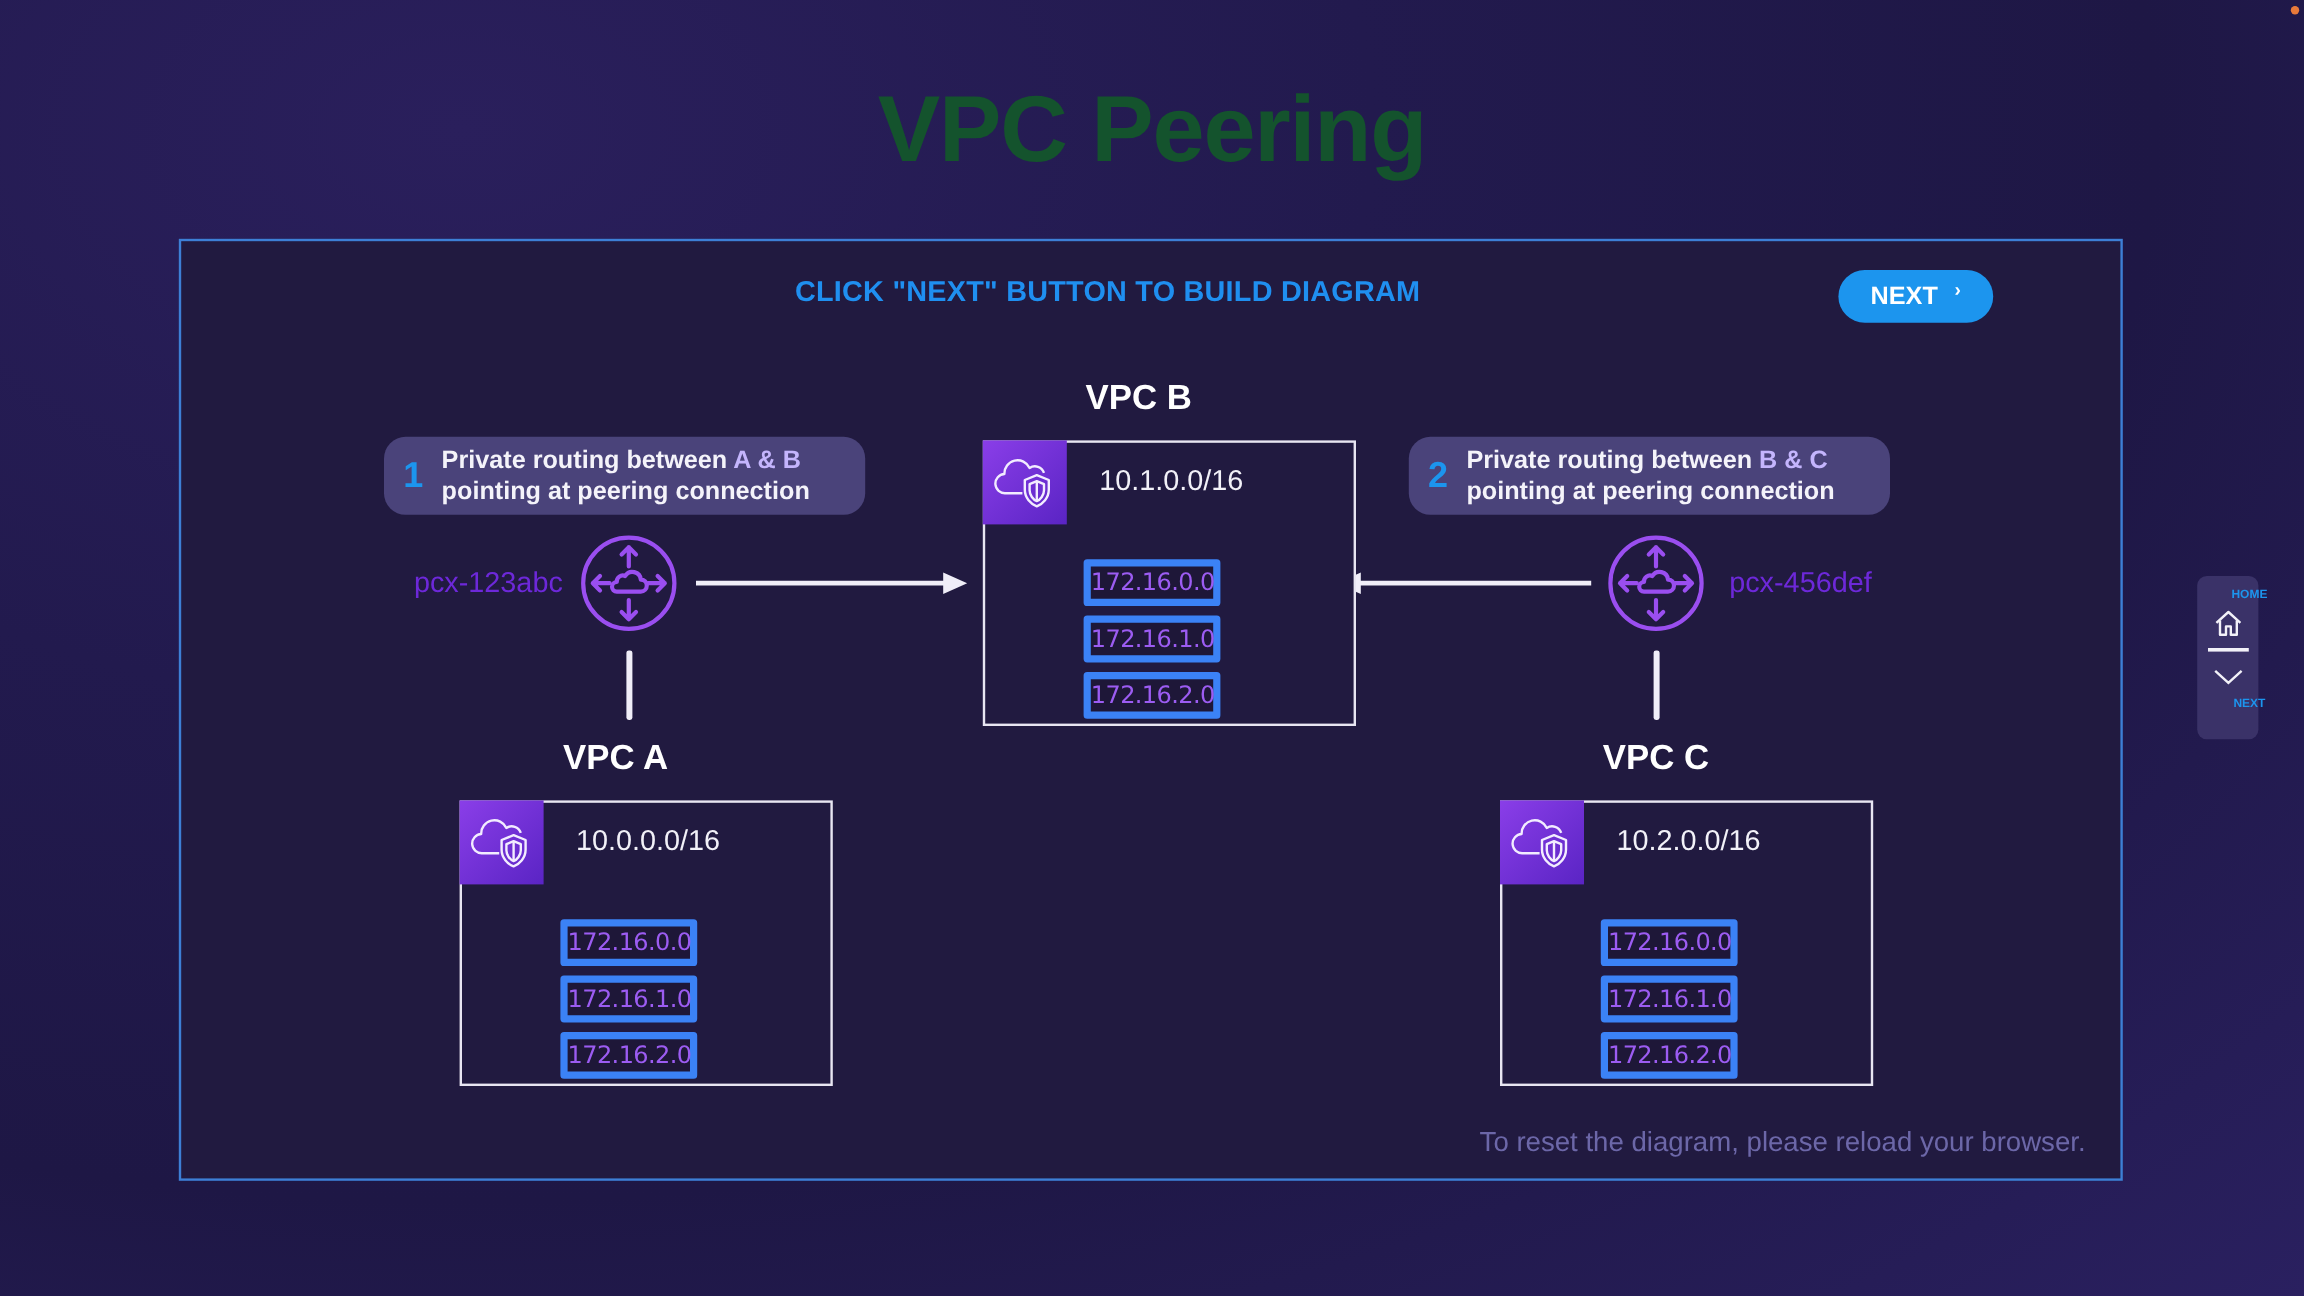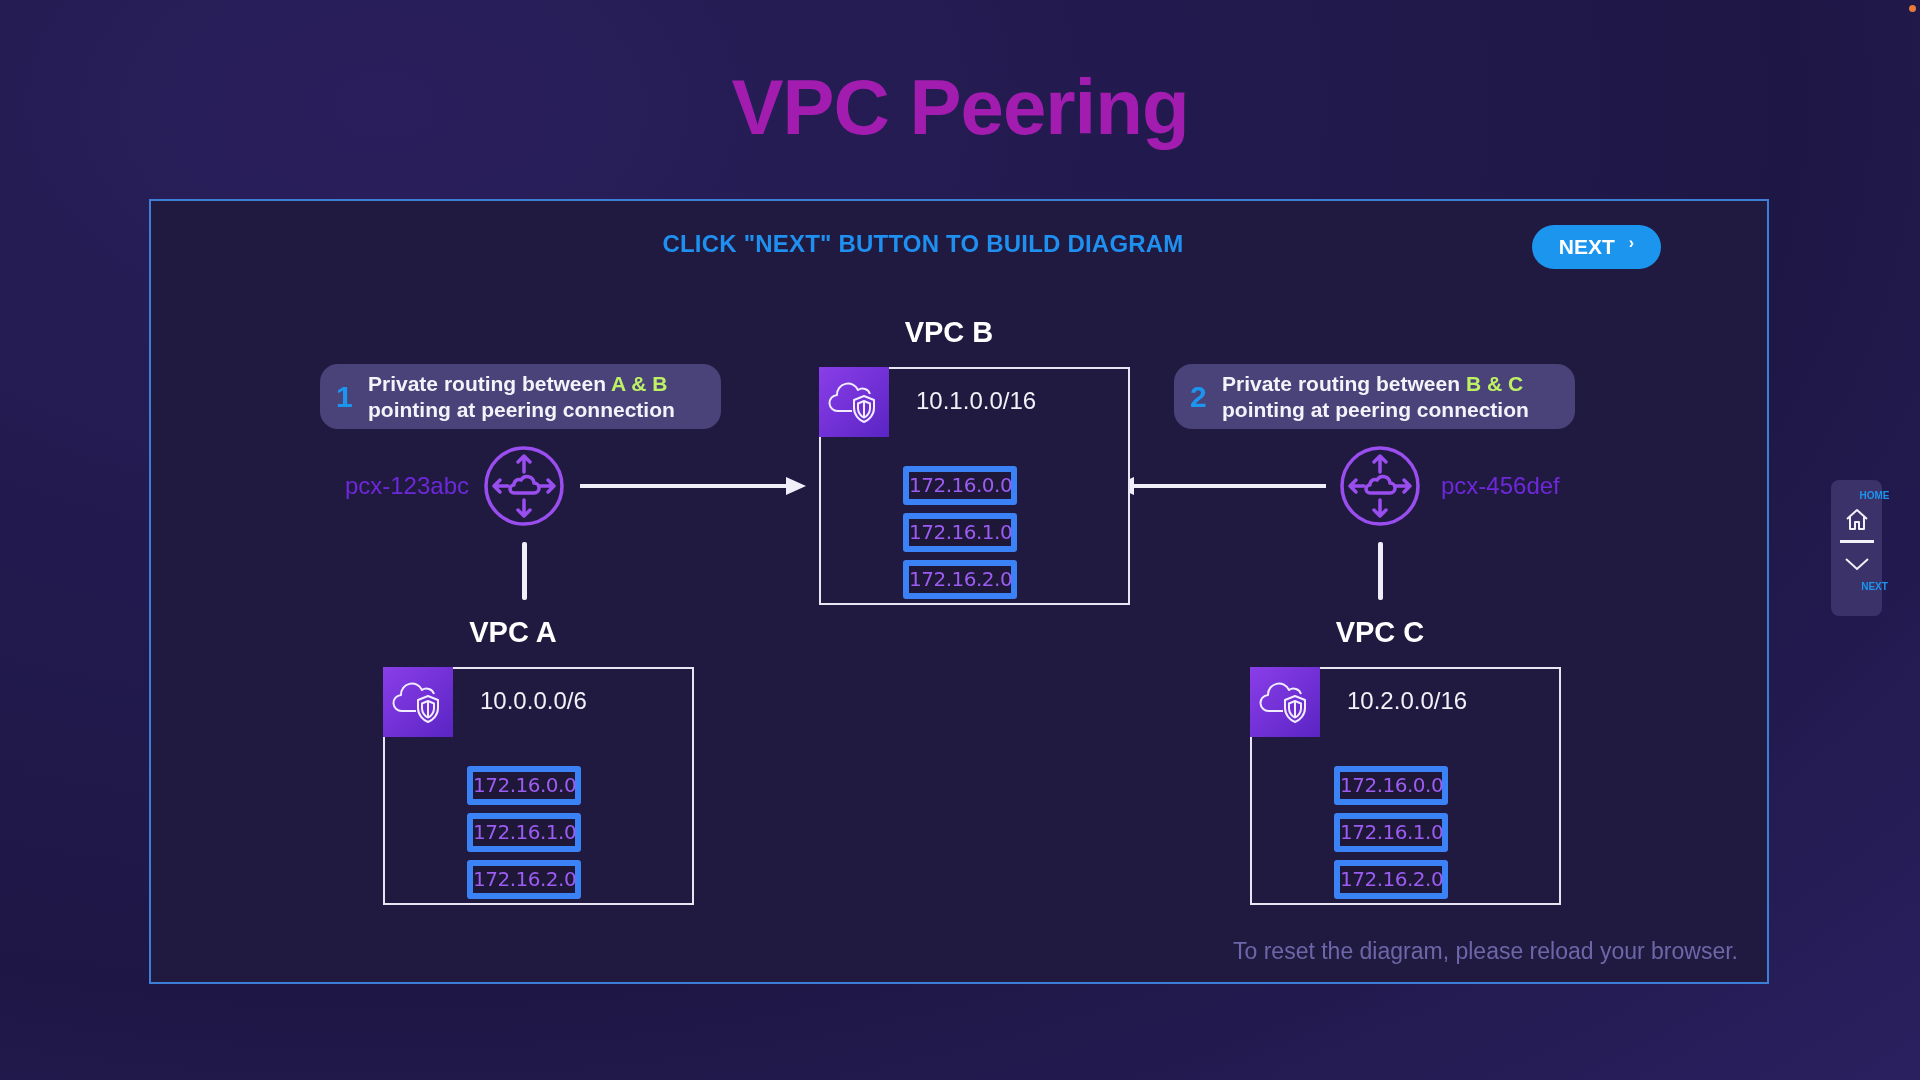--- a/index.html
+++ b/index.html
@@ -5,21 +5,21 @@
   html, body { margin:0; padding:0; }
   body {
     width:1920px; height:1080px; overflow:hidden; position:relative;
     background: radial-gradient(ellipse at 20% 10%, #2a1f5c 0%, #221a4e 35%, #1e1745 65%, #2a2060 100%);
     font-family: "Liberation Sans", "DejaVu Sans", sans-serif;
     color:#fff;
   }
   .abs { position:absolute; }
   #page-title {
     left:0; width:1920px; top:62px; text-align:center;
-    font-size:78px; font-weight:bold; color:#a21caf; letter-spacing:-1px;
+    font-size:78px; font-weight:bold; color:#14532d; letter-spacing:-1px;
   }
   #panel {
     left:149px; top:199px; width:1620px; height:785px;
     border:2px solid #3d7fd6; background:#211a40; box-sizing:border-box;
   }
   #instruction {
     left:560px; width:726px; top:230px; text-align:center;
     font-size:24px; font-weight:bold; color:#1f8ff0; letter-spacing:0.2px;
   }
   #next-button {
@@ -27,21 +27,21 @@
     background:#1c95ee; color:#fff; font-weight:bold; font-size:21px;
     display:flex; align-items:center; justify-content:center; cursor:pointer; gap:14px;
   }
   #next-button .chev { font-size:16px; font-weight:bold; margin-top:-8px; }
   .callout {
     height:65px; width:401px; border-radius:18px; background:#4a437a;
     display:flex; align-items:center; box-sizing:border-box; padding-left:16px;
   }
   .callout .num { font-size:30px; font-weight:bold; color:#1c95ee; width:32px; }
   .callout .txt { font-size:21px; font-weight:bold; line-height:26px; color:#f4f3fa; }
-  .callout .hl { color:#bef264; }
+  .callout .hl { color:#c4b5fd; }
   .vpc-label { font-size:29px; font-weight:bold; color:#fff; transform:translateX(-50%); white-space:nowrap; }
   .vpc-box { border:2px solid #e8e6f2; box-sizing:border-box; width:311px; height:238px; background:#211a40; }
   .vpc-icon {
     left:-2px; top:-2px; width:70px; height:70px;
     background:linear-gradient(135deg,#8a3ee8 0%,#5a24c4 100%);
     display:flex; align-items:center; justify-content:center;
   }
   .cidr { left:95px; top:18px; font-size:24px; color:#f2f1f8; font-family:"Liberation Sans", sans-serif; }
   .subnets { left:82px; top:97px; width:114px; }
   .subnet {
@@ -149,21 +149,21 @@
   <div class="abs vpc-icon">
     <svg width="56" height="56" viewBox="0 0 56 56">
         <g fill="none" stroke="#f2ecff" stroke-width="2" stroke-linejoin="round">
       <path d="M26 37 H12 a8 8 0 0 1 -1-16 a11 11 0 0 1 21-5 a8 8 0 0 1 12 4"></path>
       <path d="M38 22 l10 4 v8 c0 7-5 12-10 14 c-5-2-10-7-10-14 v-8 Z"></path>
       <path d="M38 27 l6 2.5 v5 c0 4-3 8-6 9 c-3-1-6-5-6-9 v-5 Z"></path>
       <line x1="38" y1="27" x2="38" y2="43"></line>
     </g>
       </svg>
   </div>
-  <div class="abs cidr">10.0.0.0/6</div>
+  <div class="abs cidr">10.0.0.0/16</div>
   <div class="abs subnets">
     <div class="subnet">172.16.0.0</div>
     <div class="subnet">172.16.1.0</div>
     <div class="subnet">172.16.2.0</div>
   </div>
 </div>
 
 <div class="abs vpc-label" style="left:1380px; top:616px;">VPC C</div>
 <div class="abs vpc-box" style="left:1250px; top:667px;">
   <div class="abs vpc-icon">

